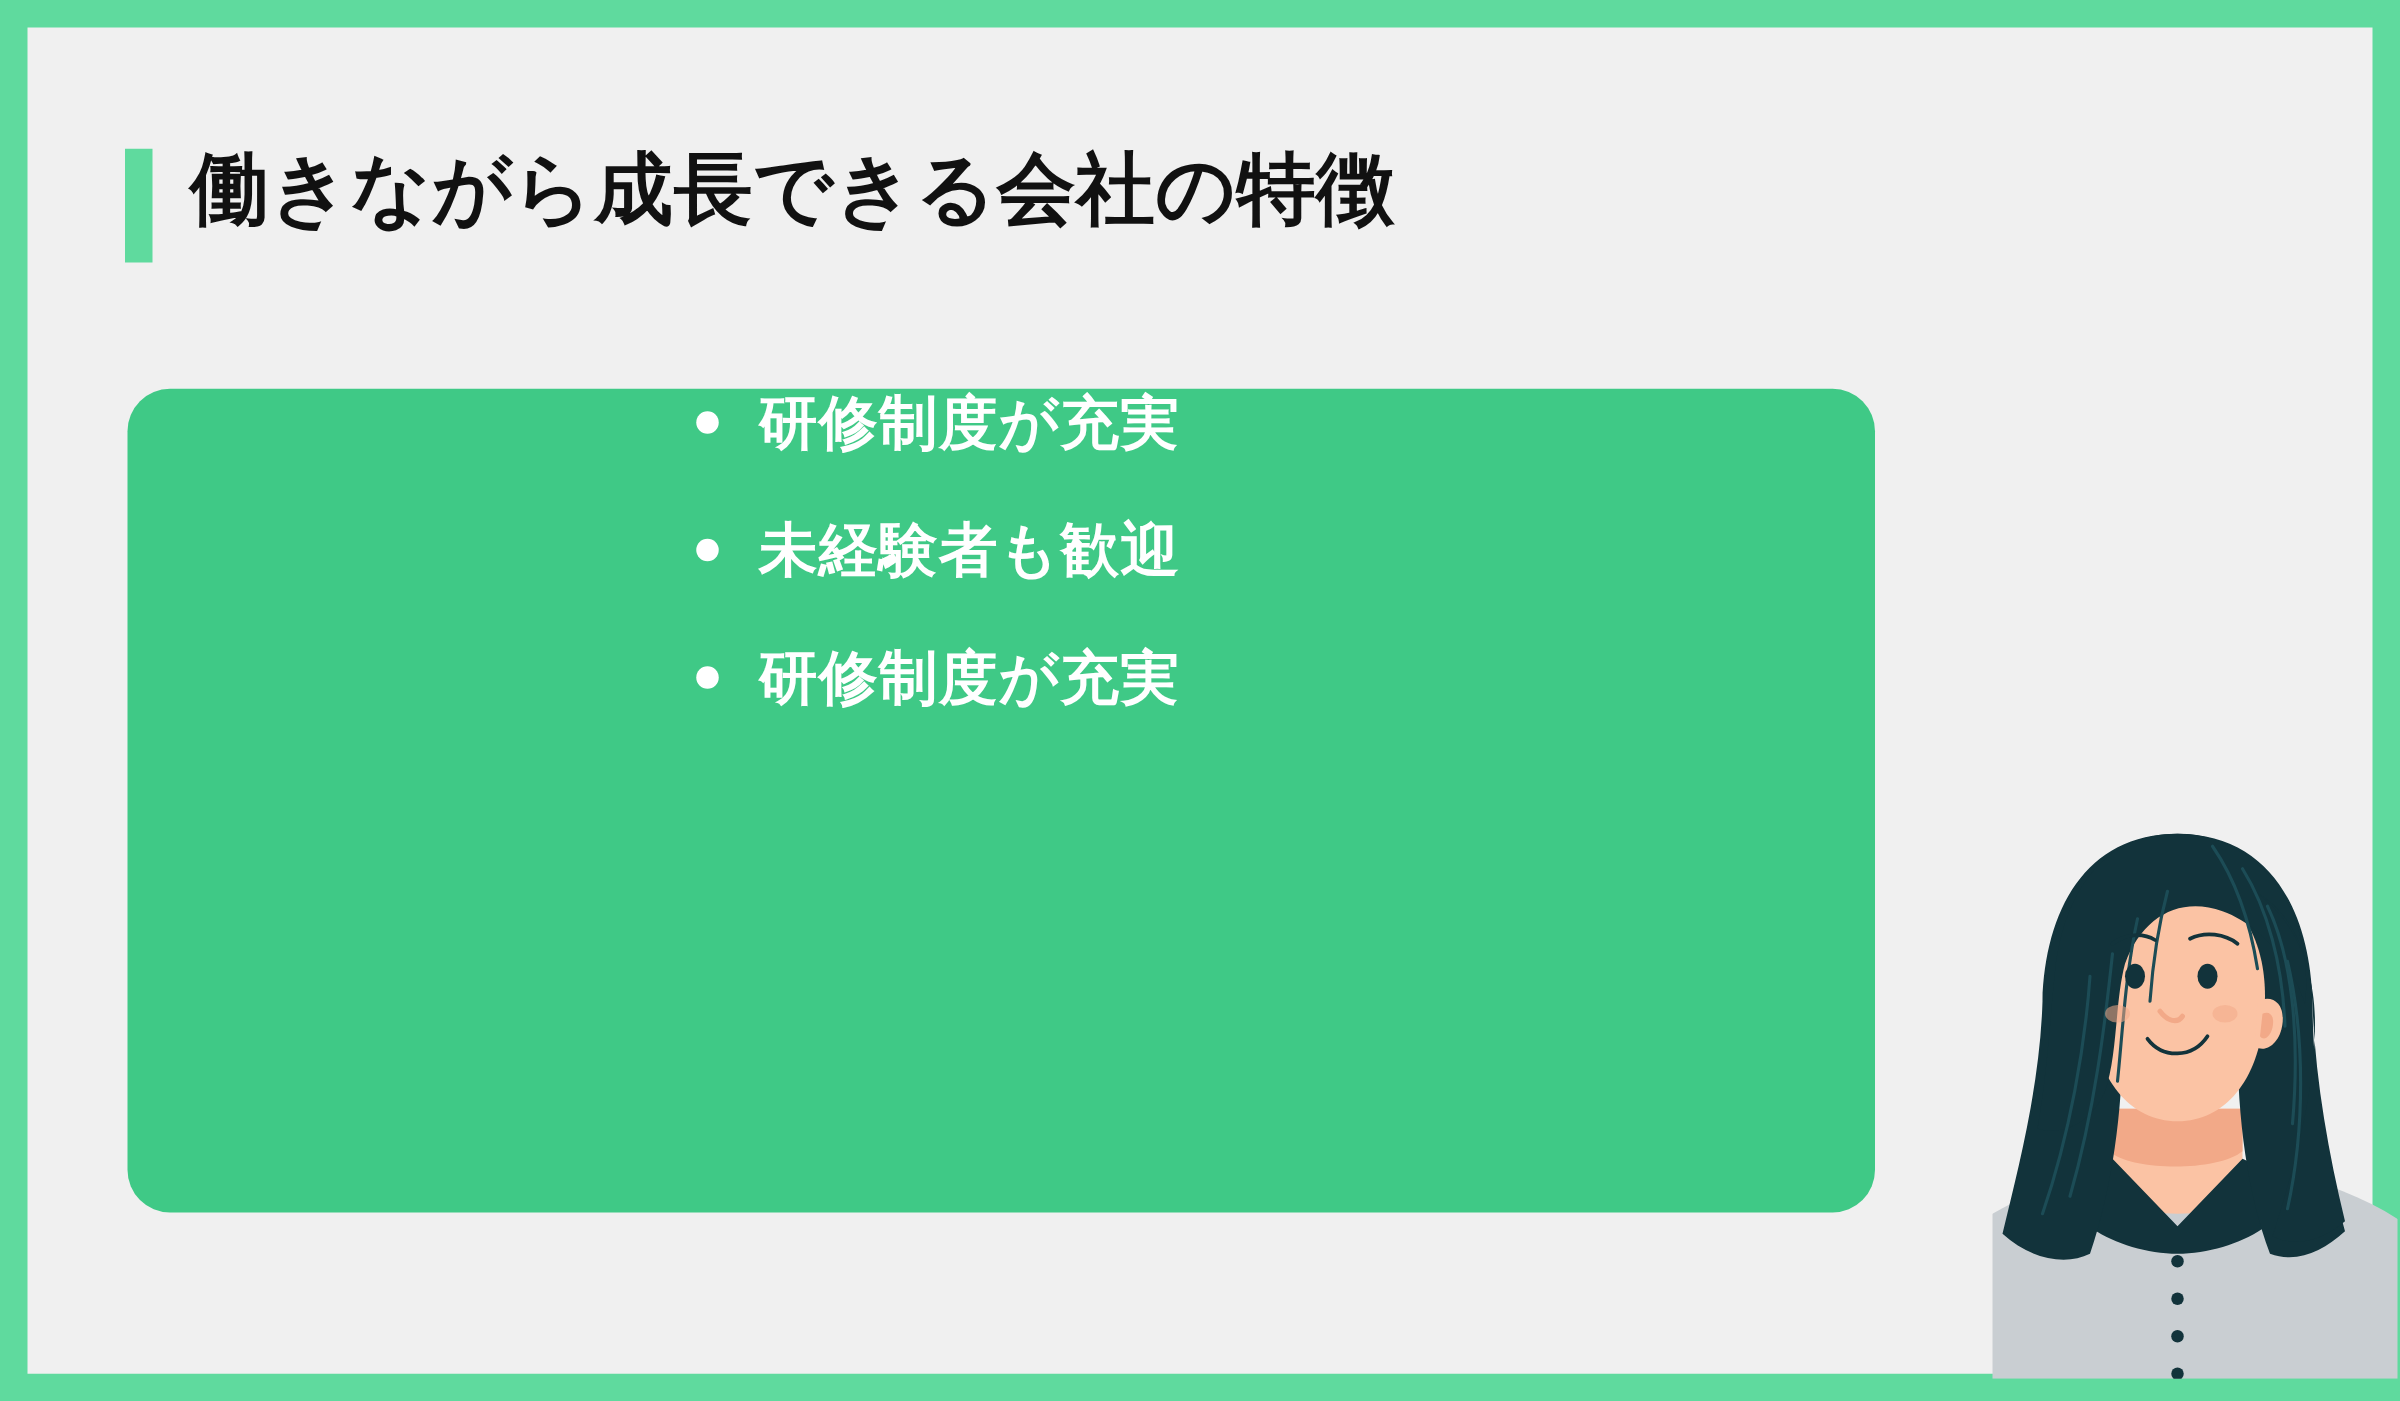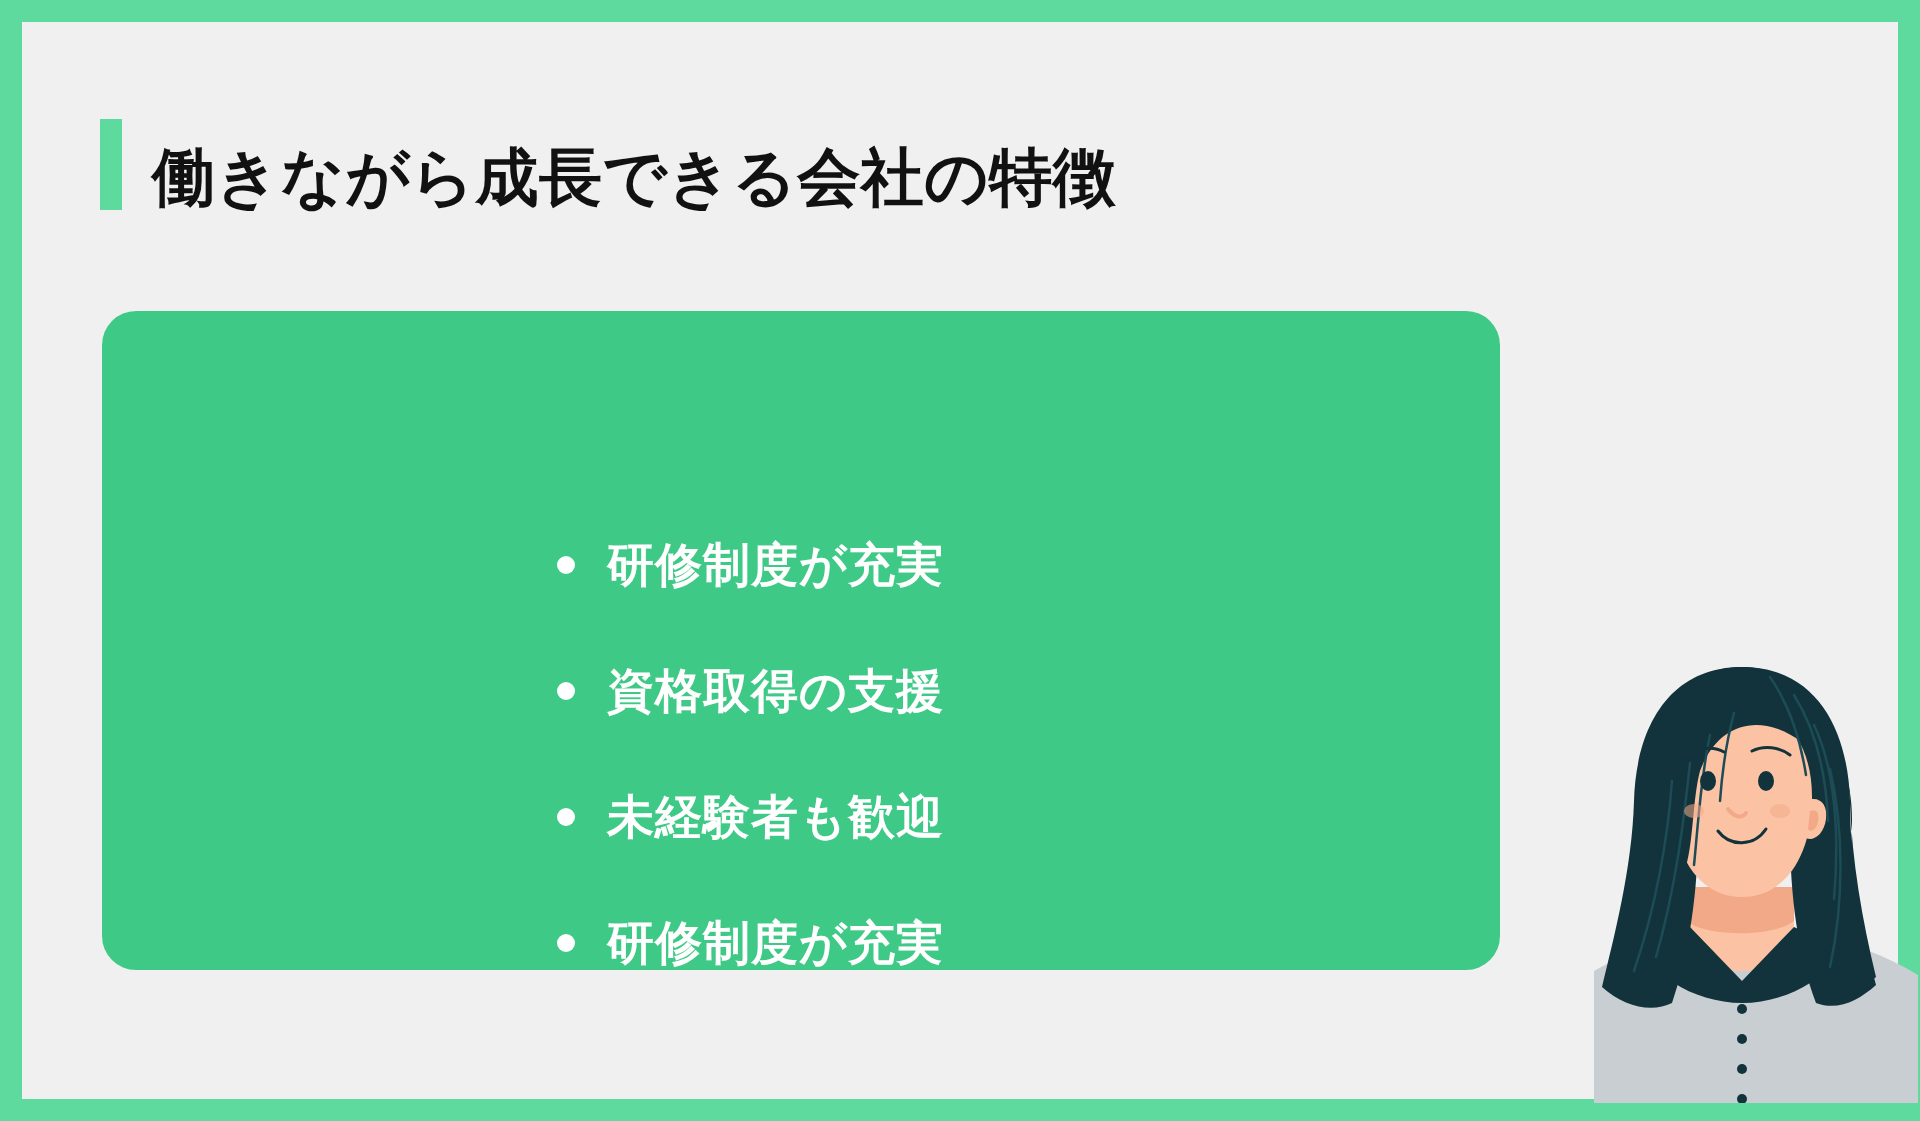--- a/index.html
+++ b/index.html
@@ -31,21 +31,21 @@
     background: #F0F0F0;
     overflow: hidden;
   }
 
   
   .title-row {
     position: absolute;
     left: 78px;
     top: 97px;
     display: flex;
-    align-items: flex-end;
+    align-items: flex-start;
   }
   .title-accent {
     width: 22px;
     height: 91px;
     background: #5FDA9E;
     flex: 0 0 auto;
   }
   .title-text {
     margin-left: 30px;
     font-size: 63px;
@@ -69,27 +69,26 @@
   }
 
   .bullet-list {
     position: absolute;
     left: 0;
     top: 0;
     width: 100%;
     height: 100%;
     display: flex;
     flex-direction: column;
-    justify-content: flex-end;
+    justify-content: flex-start;
     align-items: flex-start;
     padding-left: 455px;
     box-sizing: border-box;
     margin: 0;
     list-style: none;
-    gap: 24px;
   }
   .bullet-item {
     display: flex;
     align-items: center;
     margin: 0 0 48px 0;
   }
   .bullet-item:last-child {
     margin-bottom: 0;
   }
   .bullet-dot {
@@ -136,24 +135,20 @@
     </div>
 
     <div class="card">
       <ul class="bullet-list">
 
         <li class="bullet-item">
           <span class="bullet-dot"></span>
           <span class="bullet-label">研修制度が充実</span>
         </li>
 
-        <li class="bullet-item">
-          <span class="bullet-dot"></span>
-          <span class="bullet-label">資格取得の支援</span>
-        </li>
 
         <li class="bullet-item">
           <span class="bullet-dot"></span>
           <span class="bullet-label">未経験者も歓迎</span>
         </li>
 
         <li class="bullet-item">
           <span class="bullet-dot"></span>
           <span class="bullet-label">研修制度が充実</span>
         </li>

